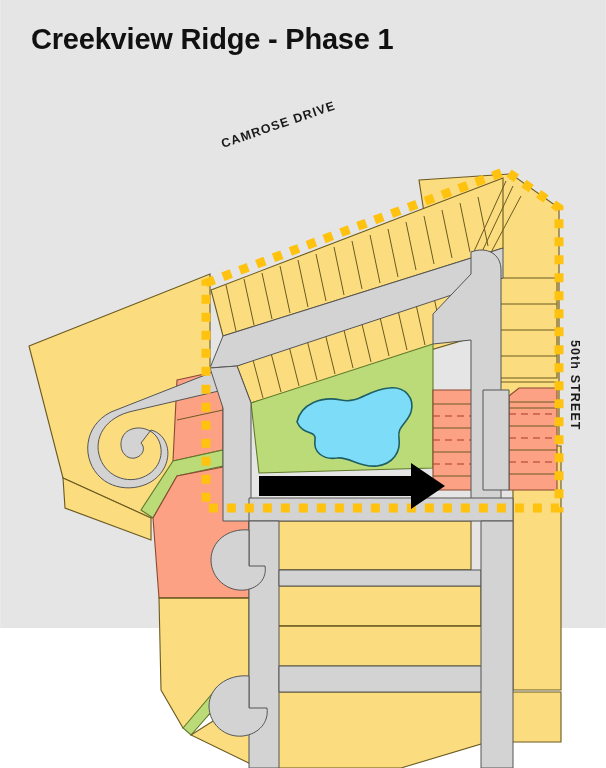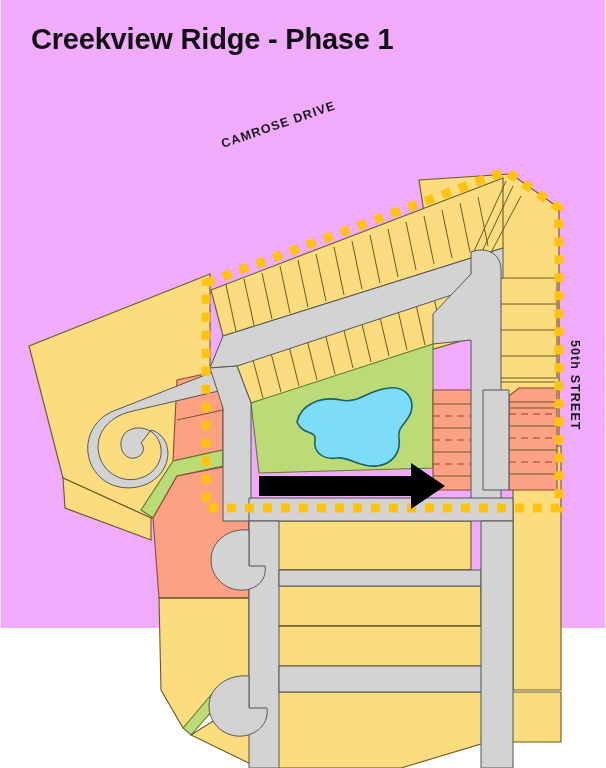--- a/index.html
+++ b/index.html
@@ -11,21 +11,21 @@
     width: 606px;
     height: 768px;
     font-family: "Liberation Sans", sans-serif;
     position: relative;
     overflow: hidden;
   }
   #page {
     position: relative;
     width: 606px;
     height: 628px;
-    background: #f0abfc;
+    background: #e5e5e5;
     box-sizing: border-box;
     border-left: 1px solid #e9e9e9;
     border-right: 1px solid #e9e9e9;
   }
   #title-bar {
     position: absolute;
     left: 0; top: 0;
     width: 606px;
     height: 78px;
     display: flex;

